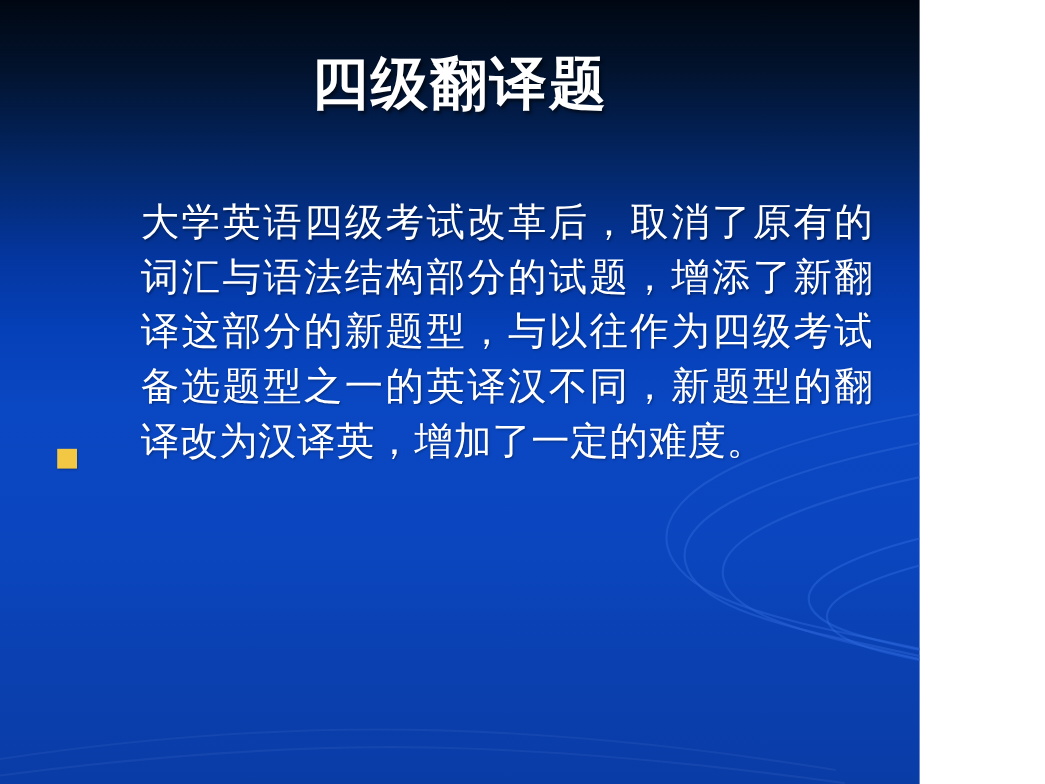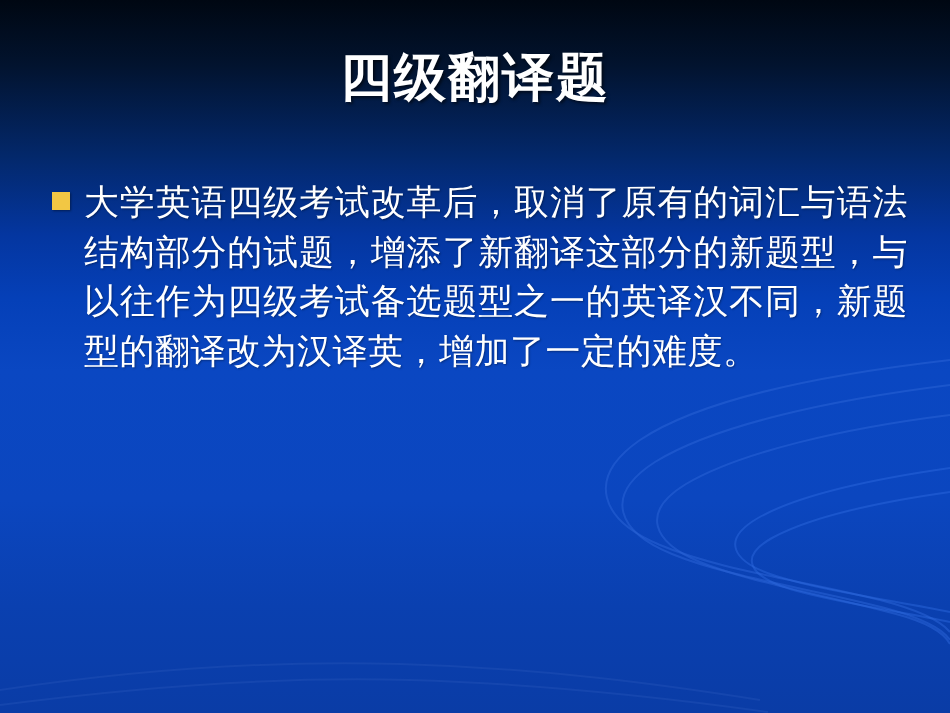--- a/index.html
+++ b/index.html
@@ -7,21 +7,21 @@
     padding: 0;
   }
   body {
     width: 950px;
     height: 713px;
     overflow: hidden;
     font-family: "Liberation Serif", serif;
   }
   #slide {
     position: relative;
-    width: 950px;
+    width: 836px;
     height: 713px;
     background:
       linear-gradient(180deg,
         #000712 0%,
         #02132e 9%,
         #03286b 22%,
         #0436a0 33%,
         #0540b8 42%,
         #0a47c2 52%,
         #0b46bf 70%,
@@ -46,21 +46,22 @@
     letter-spacing: 2px;
     line-height: 1.15;
     text-shadow: 2px 2px 3px rgba(0,0,0,0.55);
   }
   #body-block {
     position: absolute;
     left: 52px;
     top: 178px;
     right: 42px;
     display: flex;
-    align-items: flex-start;
+    align-items: flex-end;
+    gap: 44px;
   }
   .bullet-marker {
     width: 18px;
     height: 18px;
     background: #f2c744;
     margin-top: 14px;
     margin-right: 14px;
     flex: 0 0 auto;
     box-shadow: 1px 1px 2px rgba(0,0,0,0.4);
   }

